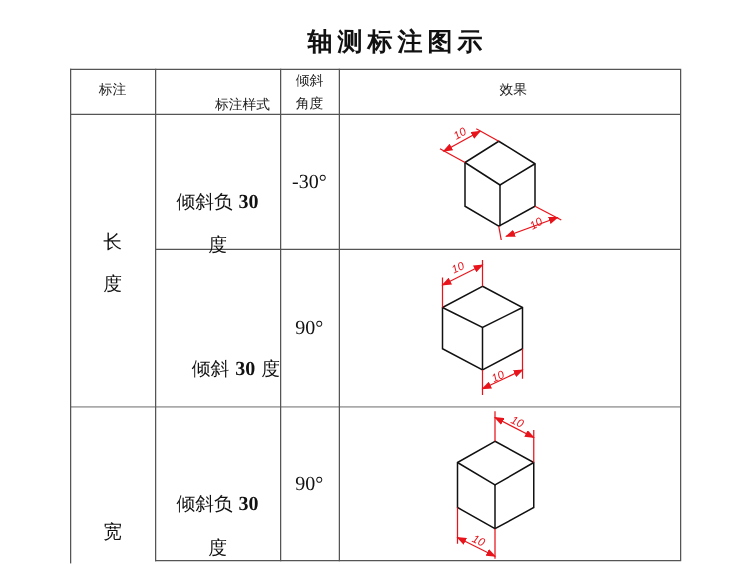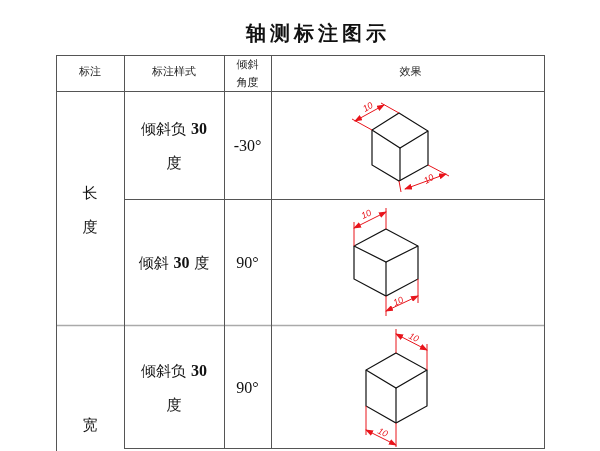--- a/index.html
+++ b/index.html
@@ -5,21 +5,21 @@
   html, body { margin:0; padding:0; background:#ffffff; }
   body { width:600px; height:451px; position:relative; overflow:hidden;
          font-family:"Liberation Serif","DejaVu Serif",serif; color:#111; }
   .title { position:absolute; left:0; top:20px; width:600px; text-align:center;
            font-family:"DejaVu Serif",serif; font-weight:bold; font-size:20px;
            letter-spacing:4px; color:#111; padding-left:36px; box-sizing:border-box; }
   .grid { position:absolute; left:0; top:0; width:600px; height:451px; }
   .cell-text { position:absolute; text-align:center; }
   .hdr { font-size:11px; color:#222; font-family:"DejaVu Sans",sans-serif; }
   .hdr2 { font-size:11px; line-height:18px; color:#222; font-family:"DejaVu Sans",sans-serif; }
-  .style-txt { font-size:15px; line-height:34px; font-family:"DejaVu Sans",sans-serif; }
+  .style-txt { font-size:15px; line-height:34px; font-family:"DejaVu Sans",sans-serif;margin-top:32px; }
   .style-txt b { font-family:"Liberation Serif",serif; font-weight:bold; font-size:16px; }
   .angle { font-size:16px; font-family:"Liberation Serif",serif; }
   .label-big { font-size:15px; line-height:34px; font-family:"DejaVu Sans",sans-serif; }
   svg .red { stroke:#e8141b; }
   svg .dimtext { fill:#e8141b; font-family:"Liberation Sans",sans-serif; font-style:italic; font-size:9px; }
 </style>
 </head>
 <body>
 
 <div class="title">轴测标注图示</div>
@@ -33,39 +33,39 @@
     <line x1="124" y1="448.5" x2="544" y2="448.5"></line>
     <line x1="56.5" y1="55" x2="56.5" y2="451"></line>
     <line x1="124.5" y1="55" x2="124.5" y2="449"></line>
     <line x1="224.5" y1="55" x2="224.5" y2="449"></line>
     <line x1="271.5" y1="55" x2="271.5" y2="449"></line>
     <line x1="544.5" y1="55" x2="544.5" y2="449"></line>
   </g>
 </svg>
 
 <div class="cell-text hdr" style="left:56px;top:64px;width:68px;text-align:center;">标注</div>
-<div class="cell-text hdr" style="left:124px;top:64px;width:100px;">标注样式</div>
+<div class="cell-text hdr" style="left:124px;top:76px;width:100px;padding-left:20px;">标注样式</div>
 <div class="cell-text hdr2" style="left:224px;top:56px;width:47px;">
   <div>倾斜</div>
   <div>角度</div>
 </div>
 <div class="cell-text hdr" style="left:274px;top:64px;width:273px;">效果</div>
 
 <div class="cell-text label-big" style="left:56px;top:176px;width:68px;">
   <div>长</div>
   <div>度</div>
 </div>
 
 <div class="cell-text style-txt" style="left:124px;top:112px;width:100px;">
   <div><span>倾斜负</span> <b>30</b></div>
   <div>度</div>
 </div>
 <div class="cell-text angle" style="left:224px;top:137px;width:47px;">-30°</div>
 
-<div class="cell-text style-txt" style="left:124px;top:246px;width:100px;">
+<div class="cell-text style-txt" style="left:124px;top:246px;width:100px;text-align:right;">
   <div><span>倾斜</span> <b>30</b> <span>度</span></div>
 </div>
 <div class="cell-text angle" style="left:224px;top:254px;width:47px;">90°</div>
 
 <div class="cell-text label-big" style="left:56px;top:408px;width:68px;">
   <div>宽</div>
 </div>
 
 <div class="cell-text style-txt" style="left:124px;top:354px;width:100px;">
   <div><span>倾斜负</span> <b>30</b></div>

